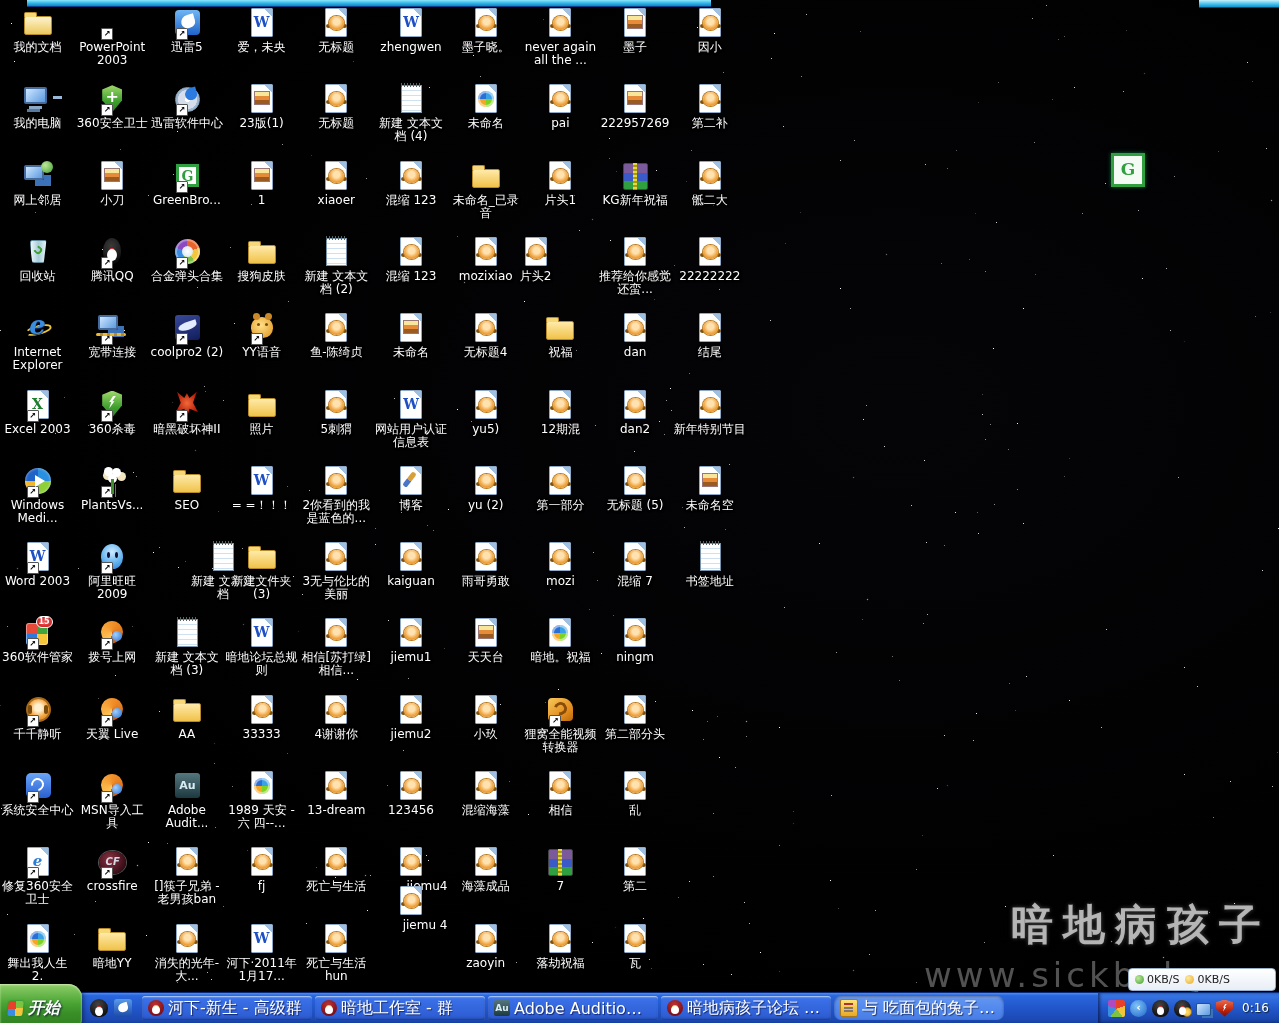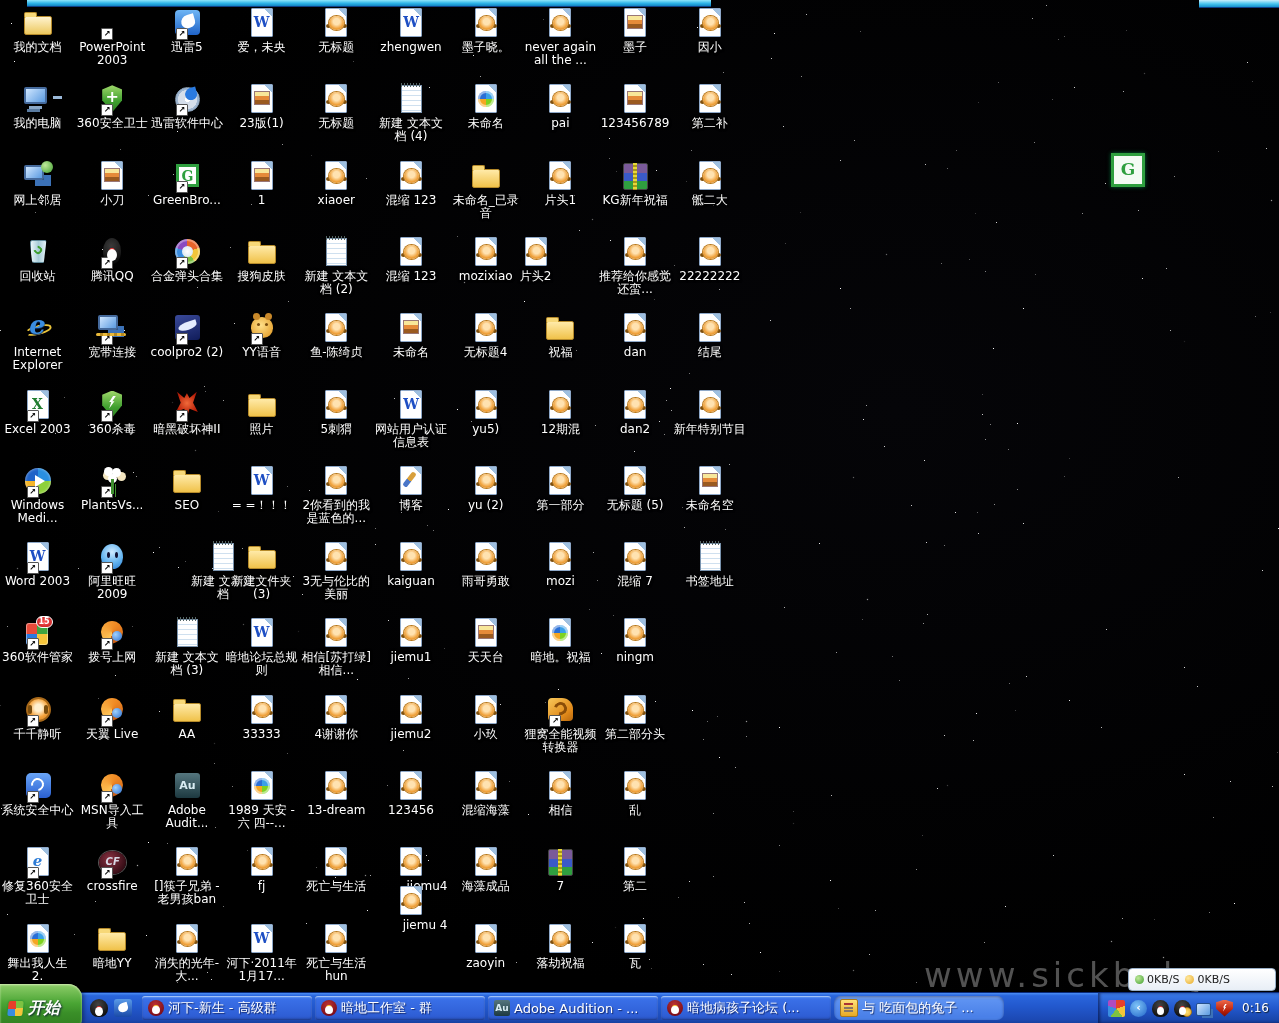--- a/index.html
+++ b/index.html
@@ -214,21 +214,21 @@
   .qi-thunder{border-radius:3px;background:linear-gradient(#5a9ae8,#1a4aa8);}
   .qi-thunder::after{content:"";position:absolute;left:4px;top:4px;width:10px;height:9px;background:#fff;
     border-radius:75% 0 60% 60%;transform:rotate(-16deg);}
   .tasks{flex:1;display:flex;align-items:center;gap:3px;height:30px;padding:3px 4px 3px 2px;min-width:0;}
   .task{flex:1;max-width:158px;height:24px;display:flex;align-items:center;gap:4px;padding:0 6px;
     border-radius:3px;cursor:pointer;min-width:0;
     background:linear-gradient(#5b97f8 0%,#3a70e8 12%,#2f5fd6 80%,#2a55c4 100%);
     box-shadow:inset 0 1px 1px rgba(255,255,255,.5),inset 0 -1px 2px rgba(0,0,20,.35);}
   .task.active{background:linear-gradient(#8fb7fb 0%,#5e93f2 15%,#4a80e8 85%);
     box-shadow:inset 0 1px 3px rgba(0,0,40,.45);border-radius:7px;}
-  .task .tlbl{color:#fff;font-size:13px;white-space:nowrap;overflow:hidden;text-overflow:ellipsis;
+  .task .tlbl{color:#fff;font-size:16px;white-space:nowrap;overflow:hidden;text-overflow:ellipsis;
     text-shadow:1px 1px 1px rgba(0,0,30,.6);}
   .tico{flex:0 0 16px;width:16px;height:16px;border-radius:2px;position:relative;}
   .tico-qq{background:radial-gradient(circle at 45% 30%,#b33,#601);border-radius:50%;}
   .tico-qq::after{content:"";position:absolute;left:4px;top:6px;width:8px;height:8px;border-radius:50%;
     background:#fff;box-shadow:0 -2px 0 -1px #fc3;}
   .tico-au{background:linear-gradient(#55767e,#1d3940);color:#d8ecf2;
     font:bold 9px/16px "DejaVu Sans",sans-serif;text-align:center;}
   .tico-au::after{content:"Au";}
   .tico-note{background:linear-gradient(#ffe27a,#e8a924);border:1px solid #a8781a;}
   .tico-note::after{content:"";position:absolute;left:3px;top:3px;width:9px;height:2px;background:#a33;
@@ -338,21 +338,21 @@
       <div class="cell" title="未命名" style="left: 448.2px; top: 82.3px;">
         <div class="ic t-media"></div>
         <div class="lbl">未命名</div>
       </div>
       <div class="cell" title="pai" style="left: 522.9px; top: 82.3px;">
         <div class="ic t-audio"></div>
         <div class="lbl">pai</div>
       </div>
       <div class="cell" title="123456789" style="left: 597.6px; top: 82.3px;">
         <div class="ic t-image"></div>
-        <div class="lbl">123456789</div>
+        <div class="lbl">222957269</div>
       </div>
       <div class="cell" title="第二补" style="left: 672.3px; top: 82.3px;">
         <div class="ic t-audio"></div>
         <div class="lbl">第二补</div>
       </div>
       <div class="cell" title="网上邻居" style="left: 0px; top: 158.6px;">
         <div class="ic t-network"></div>
         <div class="lbl">网上邻居</div>
       </div>
       <div class="cell" title="小刀" style="left: 74.7px; top: 158.6px;">
@@ -811,20 +811,21 @@
         <div class="ic t-audio"></div>
         <div class="lbl">落劫祝福</div>
       </div>
       <div class="cell" title="瓦" style="left: 597.6px; top: 921.6px;">
         <div class="ic t-audio"></div>
         <div class="lbl">瓦</div>
       </div>
     </div>
 
   <div class="watermark">
+    <div class="w1">暗地病孩子</div>
     <div class="w2">www.sickbaby.cn</div>
   </div>
 
   <div class="float-g">
     <div class="box">G</div>
   </div>
 
   <div class="netspeed">
     <span class="dot down"></span>
     <span>0KB/S</span>

